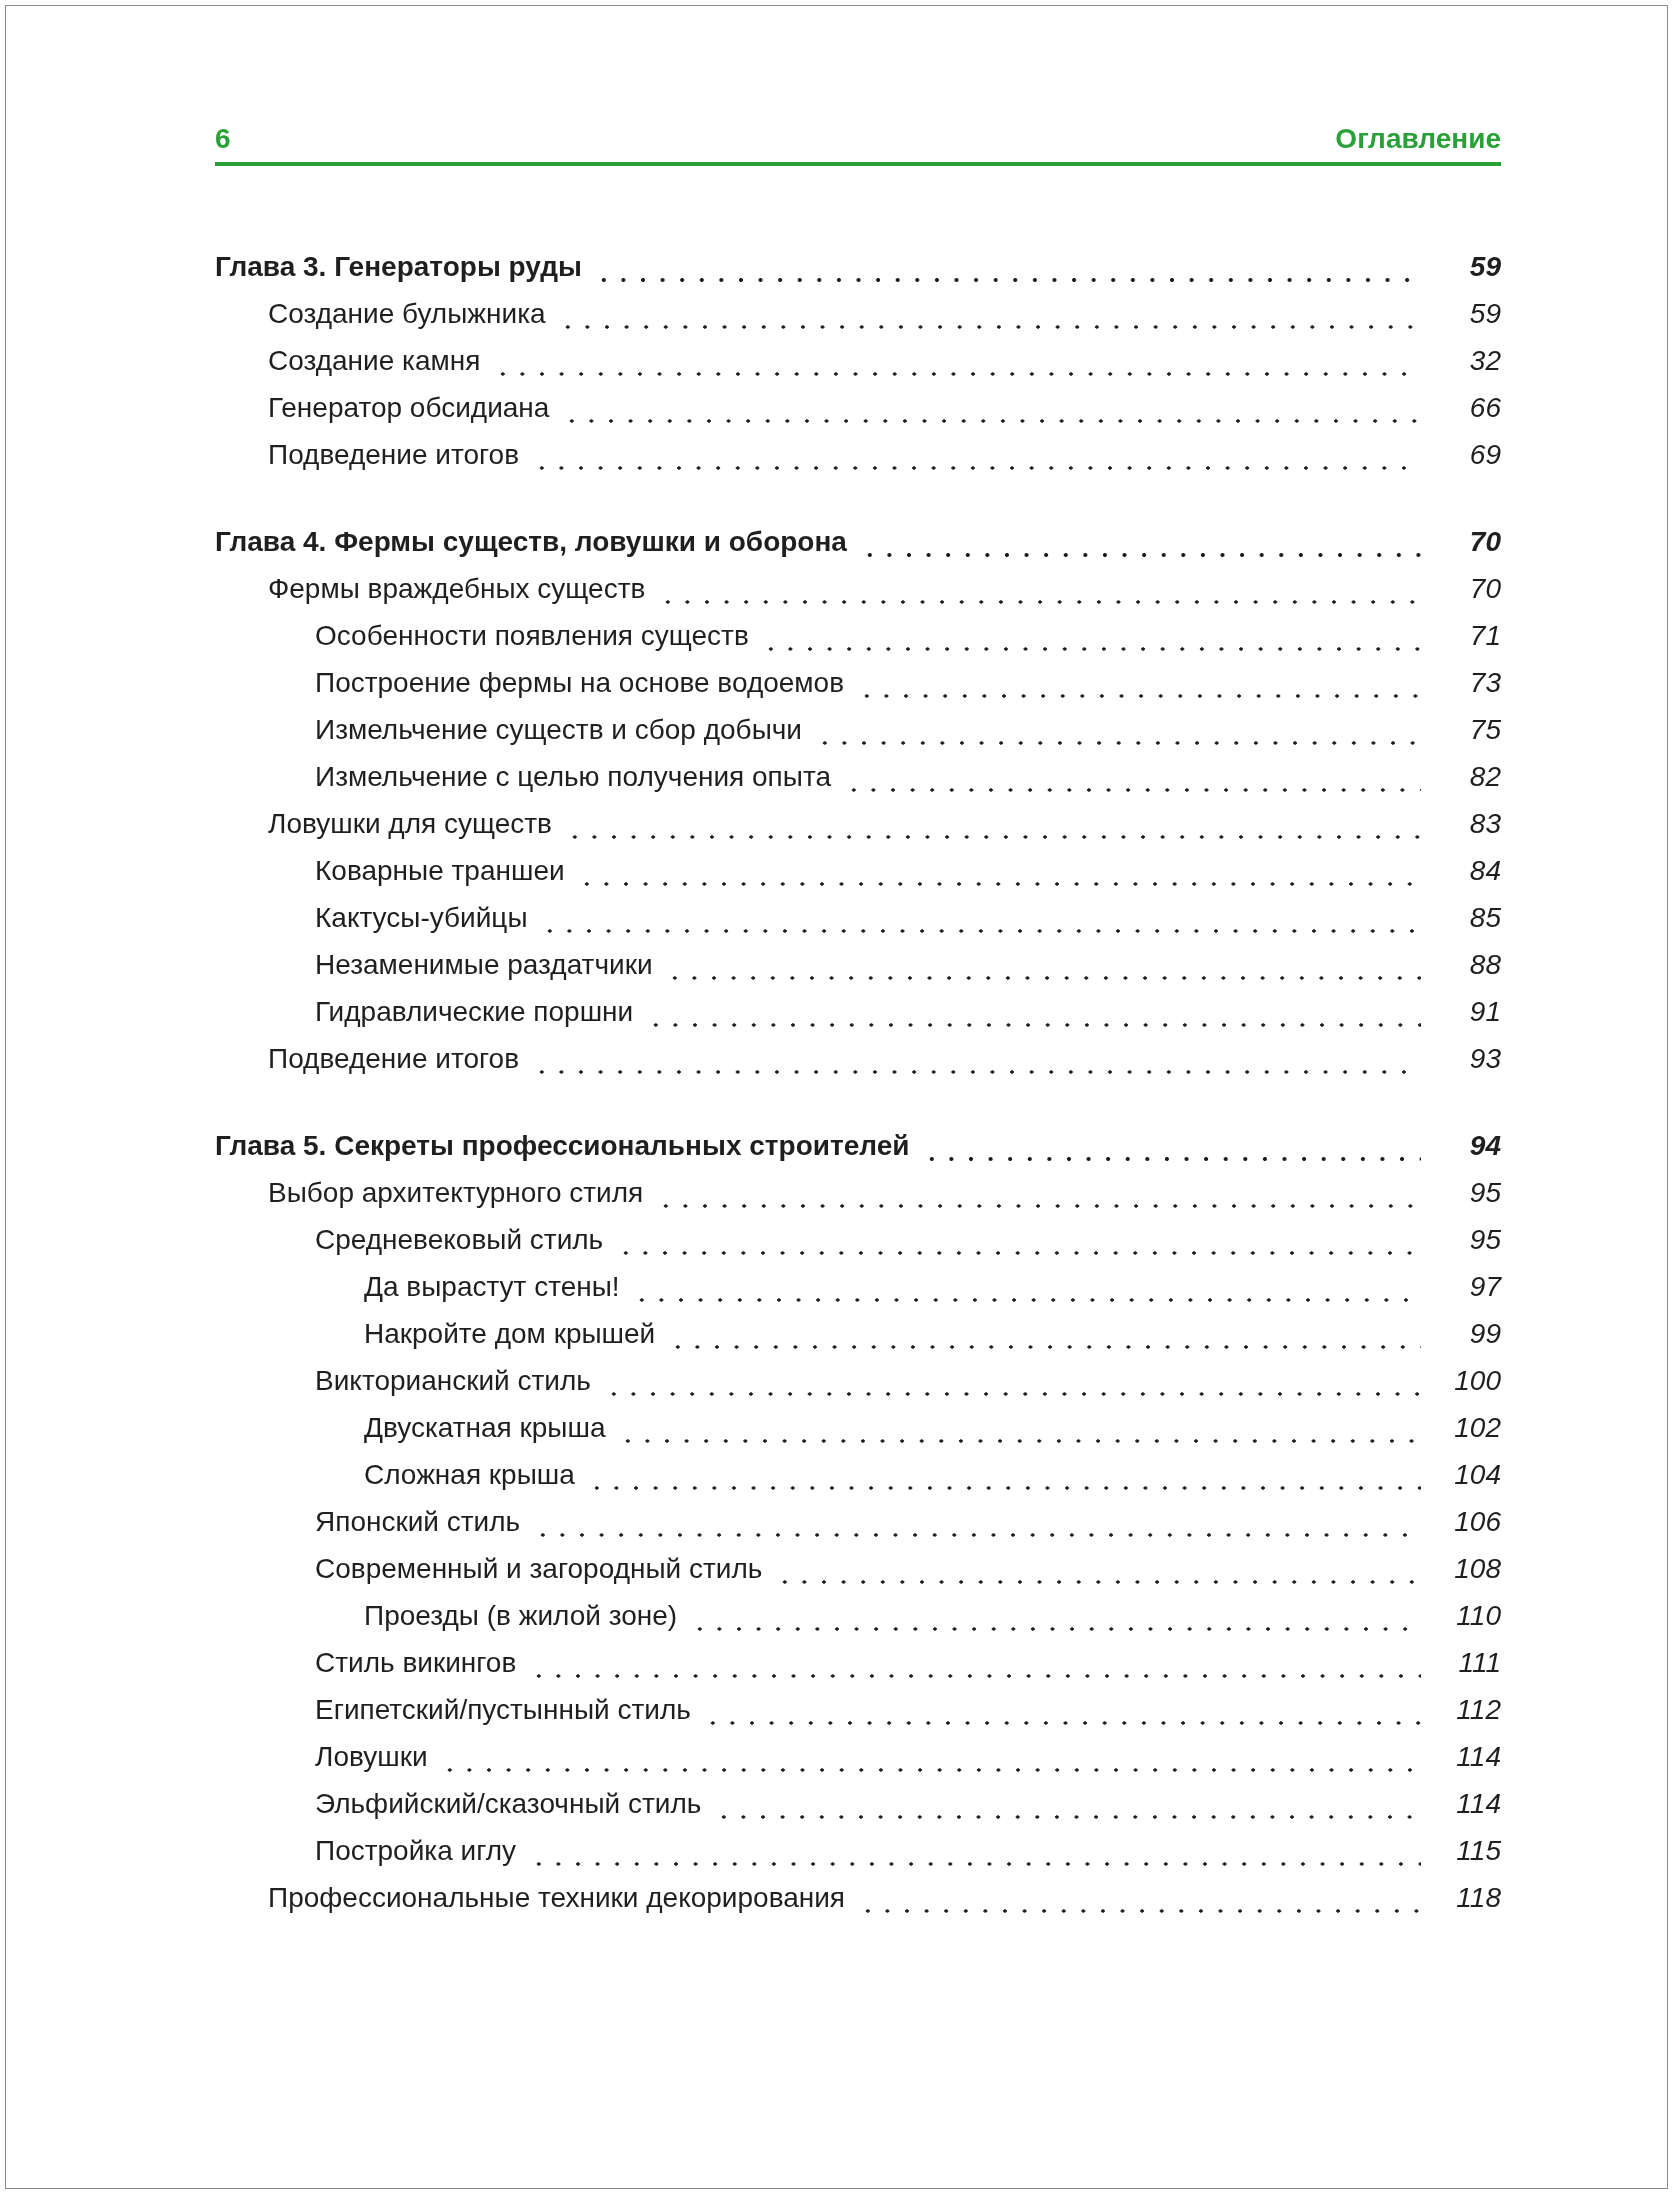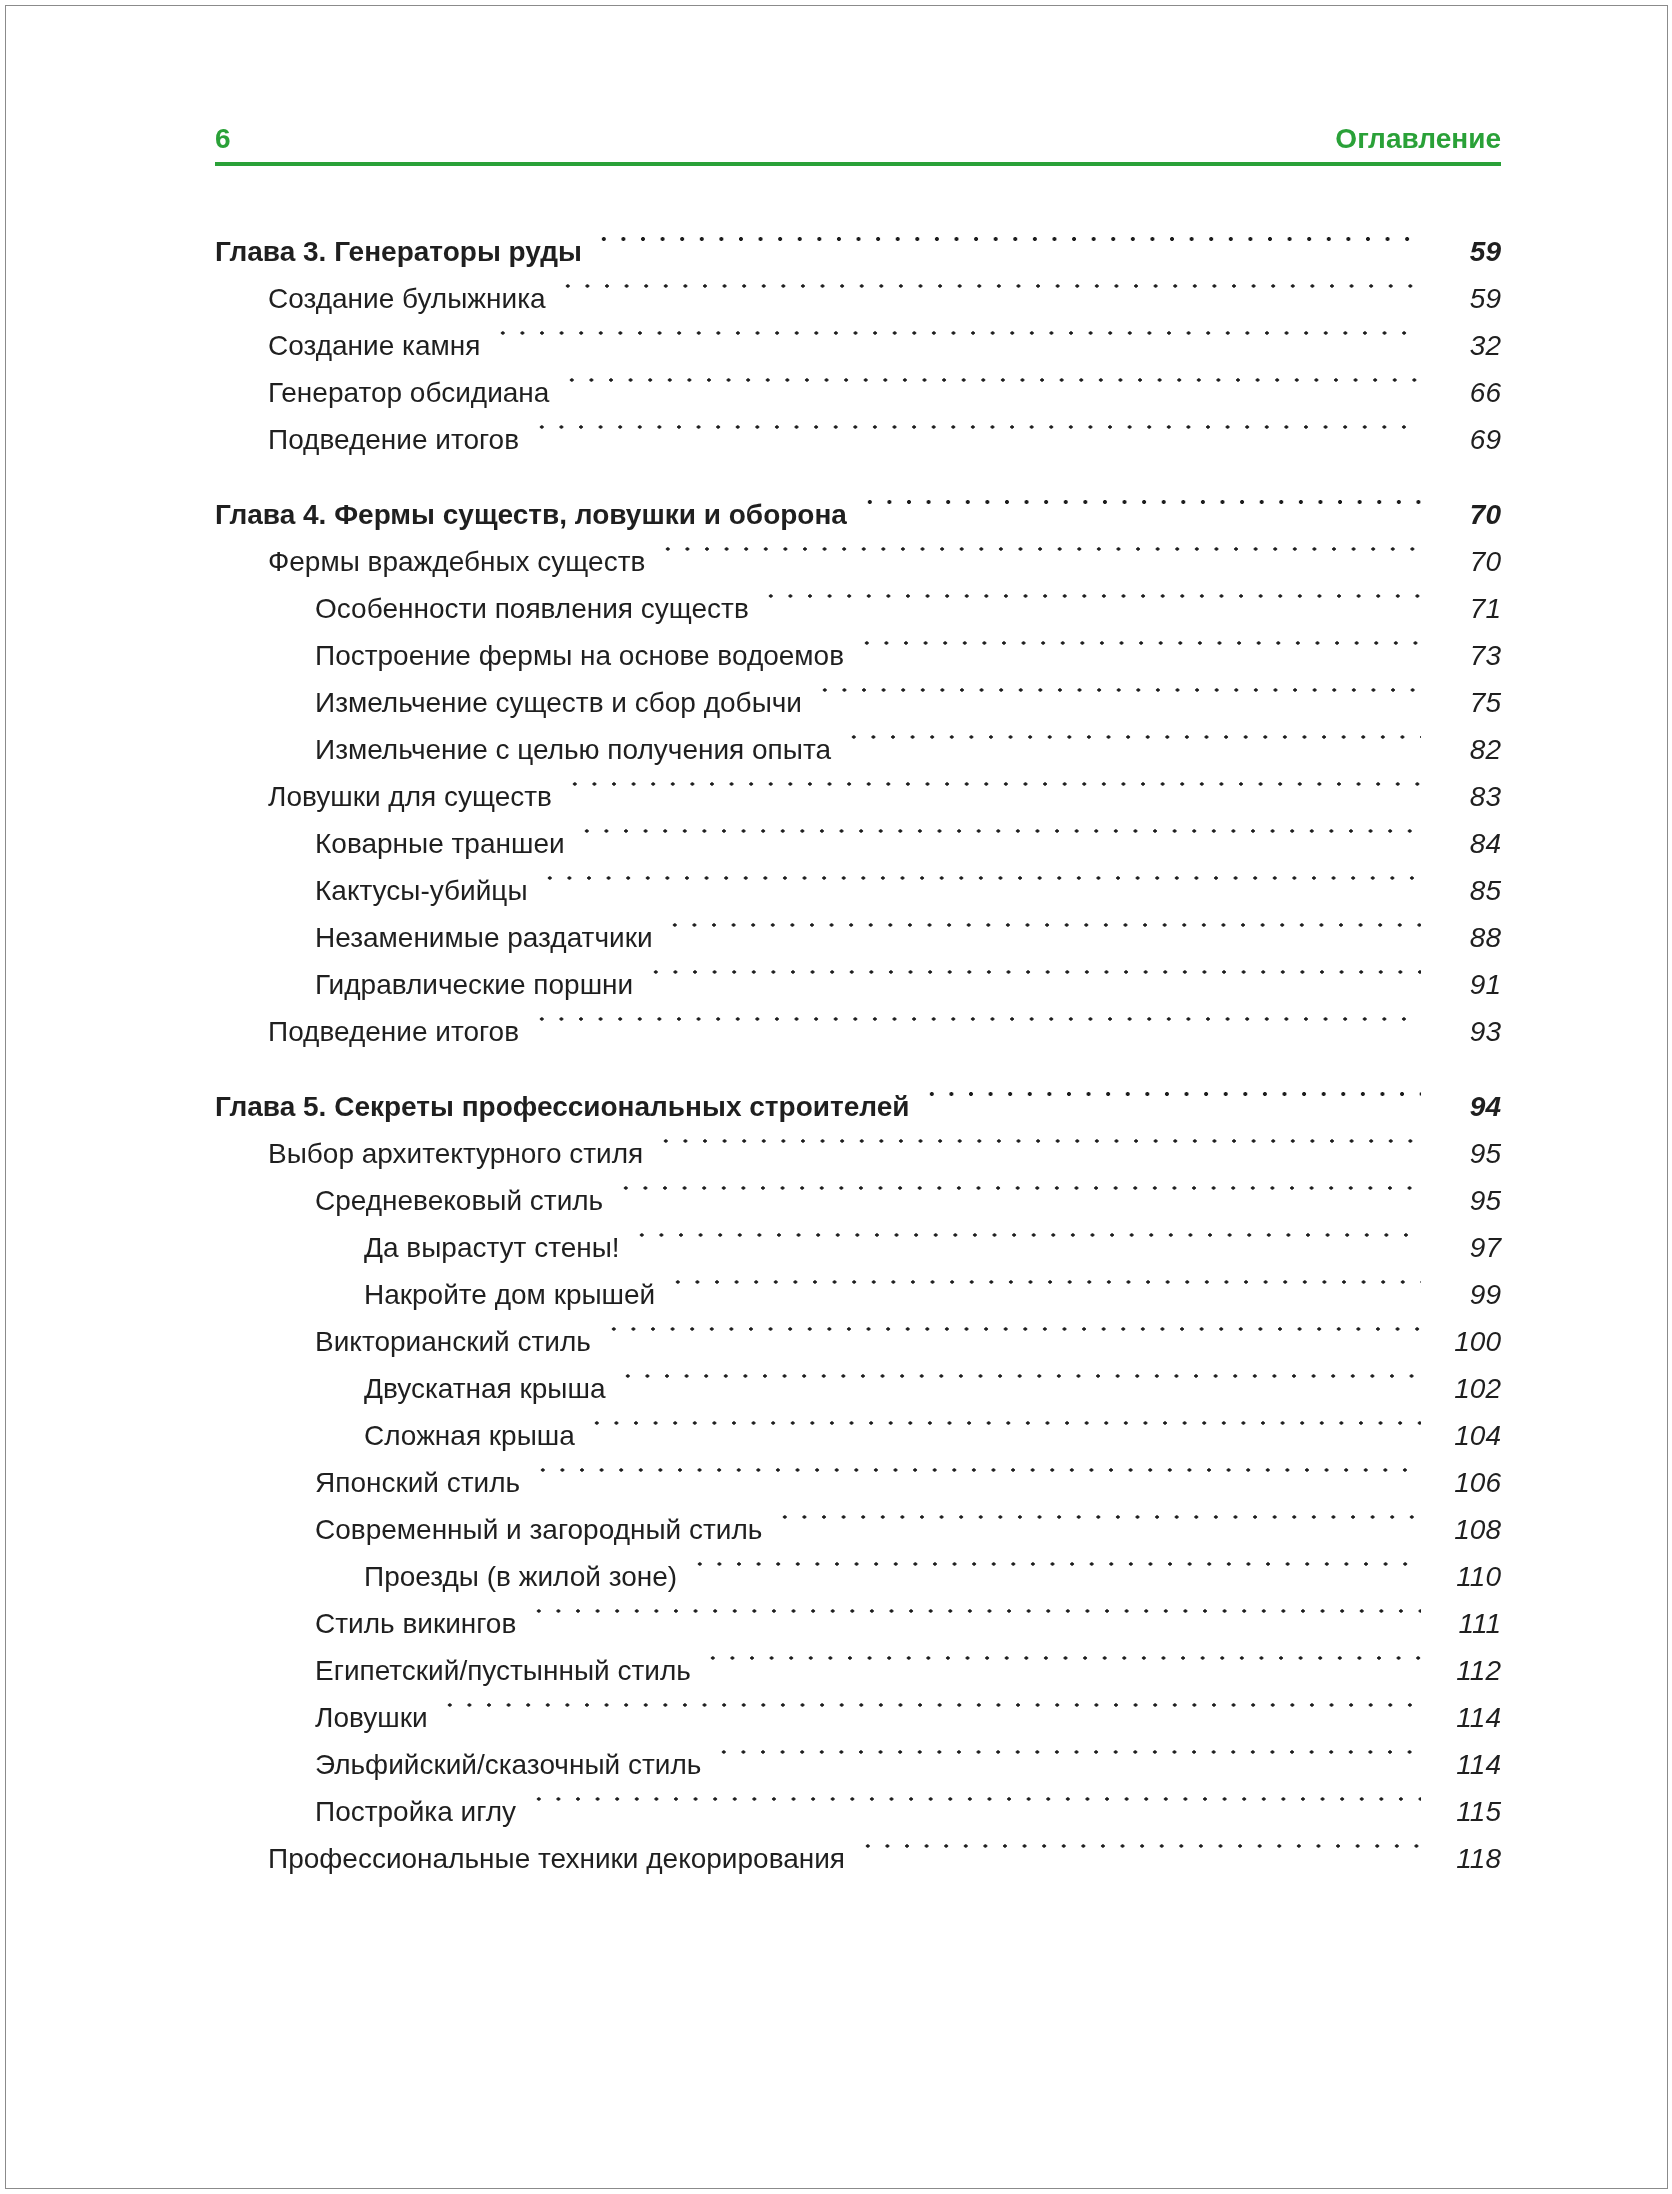--- a/index.html
+++ b/index.html
@@ -40,27 +40,27 @@
     left: 215px; right: 172px; top: 162px;
     height: 4.2px;
     background: var(--accent);
   }
   .toc {
     position: absolute;
     left: 215px; right: 172px; top: 236px;
   }
   .row {
     display: flex;
-    align-items: flex-start;
+    align-items: flex-end;
     height: 47px;
     font-size: 28px;
     line-height: 1.15;
   }
   .row.lvl0 { font-weight: bold; }
-  .row.lvl0:not(:first-child) { margin-top: 28px; }
+  .row.lvl0:not(:first-child) { margin-top: 40px; }
   .row.lvl1 { padding-left: 53px; }
   .row.lvl2 { padding-left: 100px; }
   .row.lvl3 { padding-left: 149px; }
   .title {
     white-space: nowrap;
     padding-right: 12.6px;
   }
   .leader {
     flex: 1;
     height: 6.3px;

